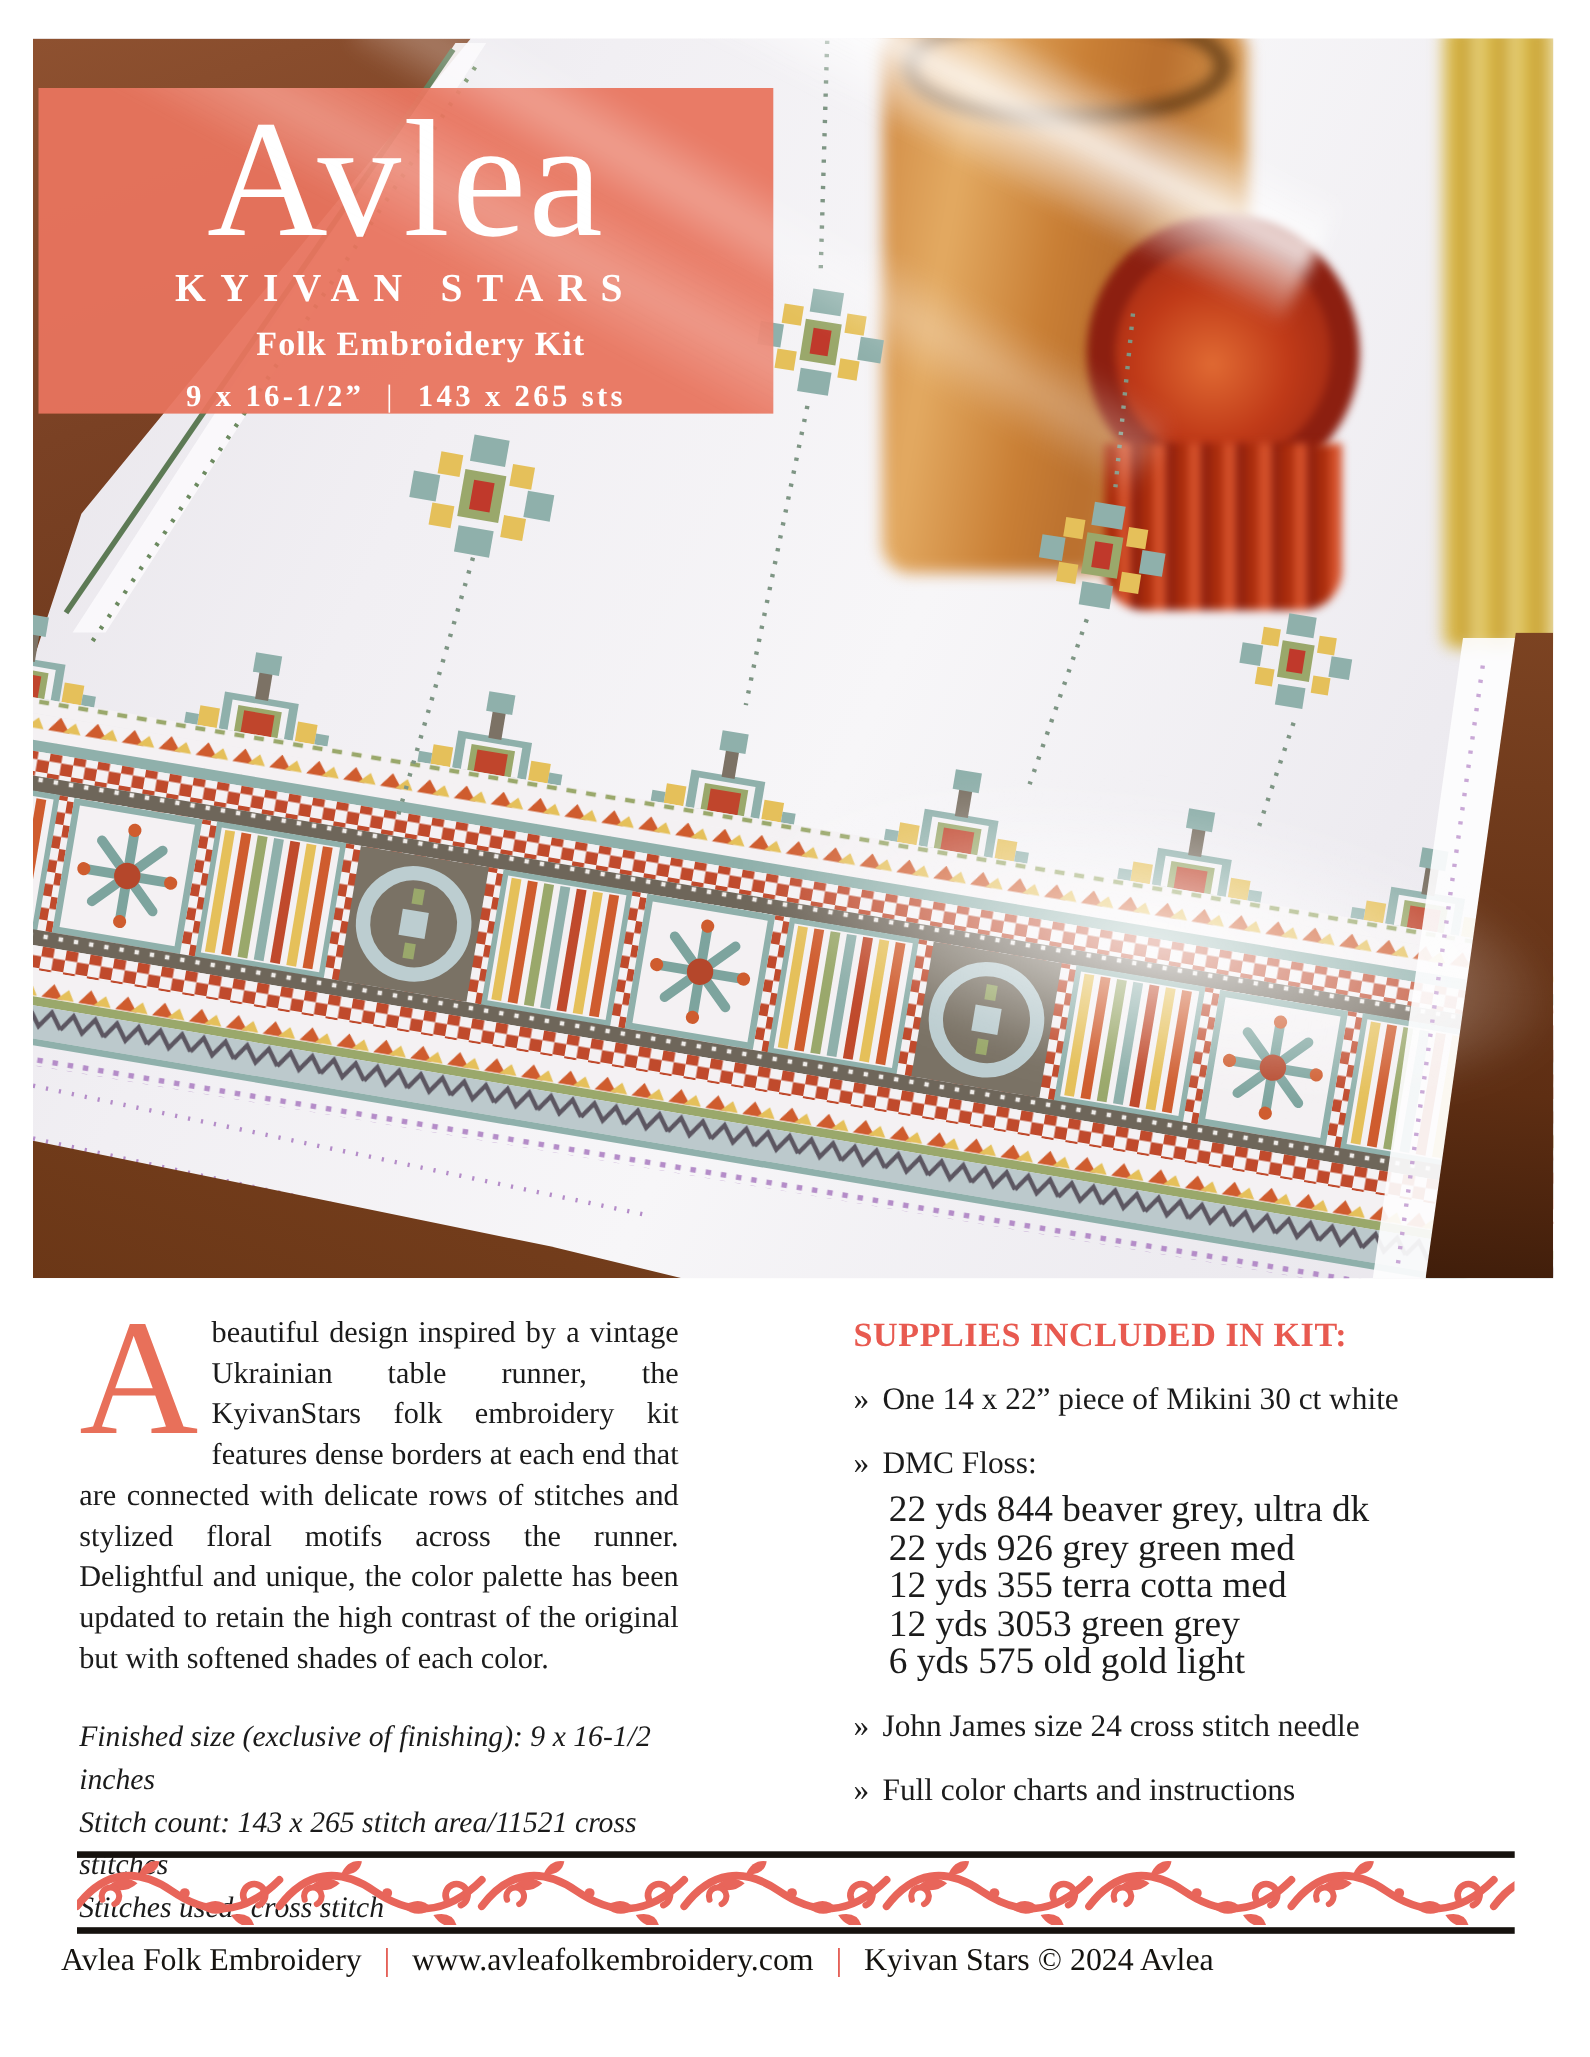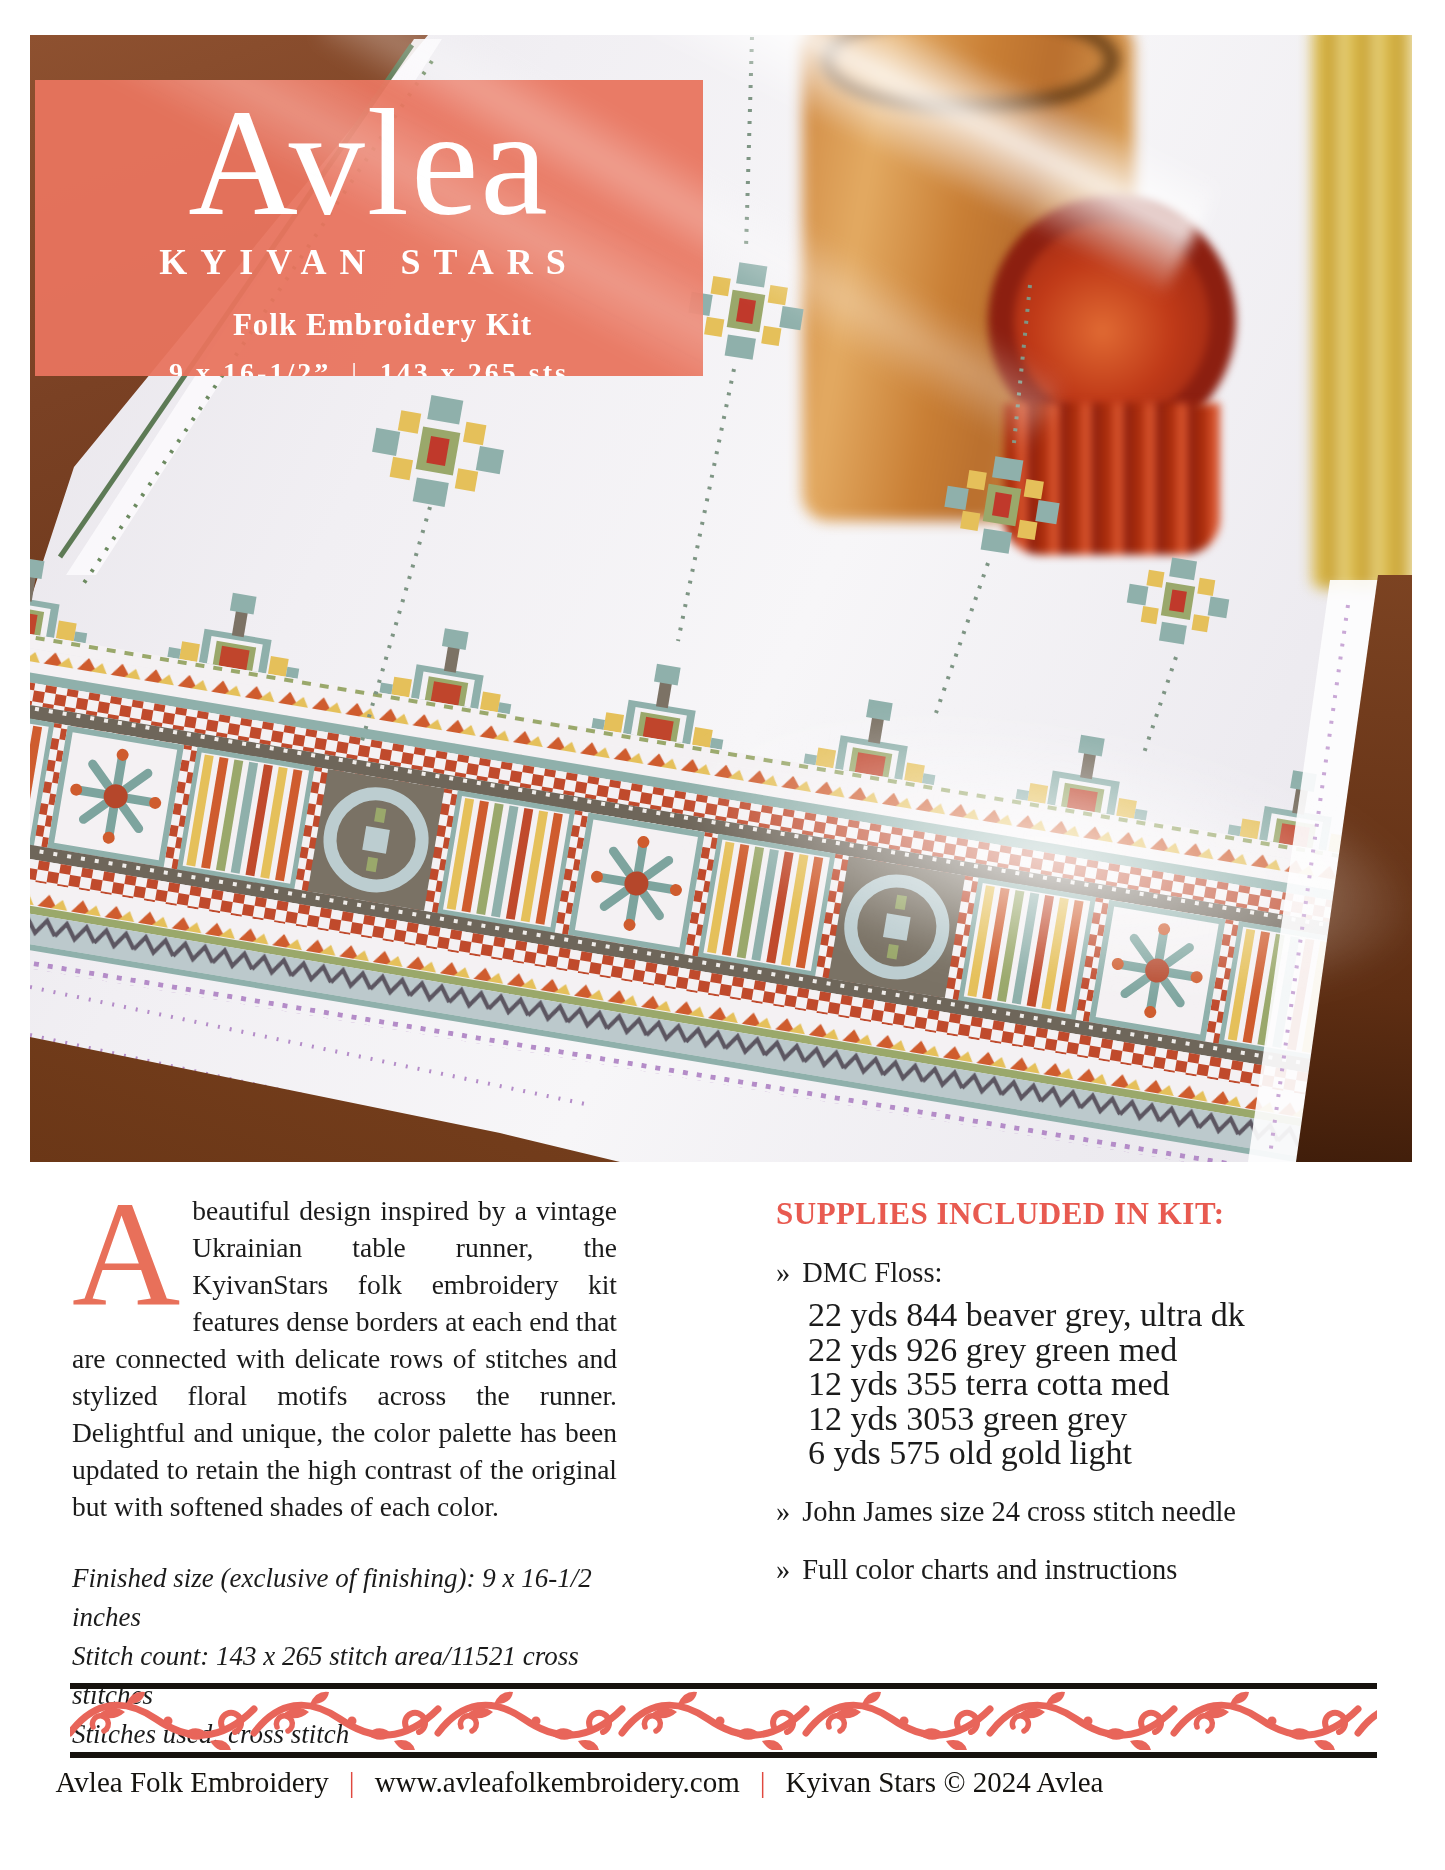--- a/index.html
+++ b/index.html
@@ -81,21 +81,21 @@
     position:absolute; left:5px; top:45px; width:668px; height:296px;
     background:rgba(232,116,94,.95); overflow:hidden; text-align:center; color:#ffffff;
   }
   .card-streak {
     position:absolute; left:-80px; top:30px; width:900px; height:120px; transform:rotate(28deg);
     background:linear-gradient(180deg,rgba(255,255,255,0),rgba(255,255,255,.22),rgba(255,255,255,0));
     filter:blur(6px);
   }
   .brand { font-size:152px; line-height:1.02; font-weight:400; letter-spacing:2px; margin-top:6px; }
   .kit-title { font-size:36px; letter-spacing:13px; font-weight:700; margin-top:0px; }
-  .kit-sub { font-size:31px; font-weight:700; margin-top:24px; letter-spacing:1px;padding-left:27px; }
+  .kit-sub { font-size:31px; font-weight:700; margin-top:12px; letter-spacing:1px;padding-left:27px; }
   .kit-size { font-size:28px; font-weight:700; margin-top:14px; letter-spacing:3px; }
   .kit-size .sep { margin:0 20px; font-weight:400; }
 
   
   .col-left { position:absolute; left:72px; top:1192px; width:545px; }
   .lead { font-size:27.5px; line-height:37px; text-align:justify; }
   .dropcap {
     float:left; font-size:150px; line-height:110px; height:112px;
     padding:6px 12px 0 0; color:#e8705a; font-weight:400;
   }
@@ -312,20 +312,23 @@
     <p class="details">
       <span>Finished size (exclusive of finishing): 9 x 16-1/2 inches</span><br>
       <span>Stitch count: 143 x 265 stitch area/11521 cross stitches</span><br>
       <span>Stitches used: cross stitch</span>
     </p>
   </div>
 
   <div class="col-right">
     <h2 class="supplies-h">SUPPLIES INCLUDED IN KIT:</h2>
 
+    <div class="supply">
+      <span class="bullet">»</span><span>One 14 x 22” piece of Mikini 30 ct white</span>
+    </div>
 
     <div class="supply">
       <span class="bullet">»</span><span>DMC Floss:</span>
       <ul>
         <li>22 yds 844 beaver grey, ultra dk</li>
         <li>22 yds 926 grey green med</li>
         <li>12 yds 355 terra cotta med</li>
         <li>12 yds 3053 green grey</li>
         <li>6 yds 575 old gold light</li>
       </ul>

